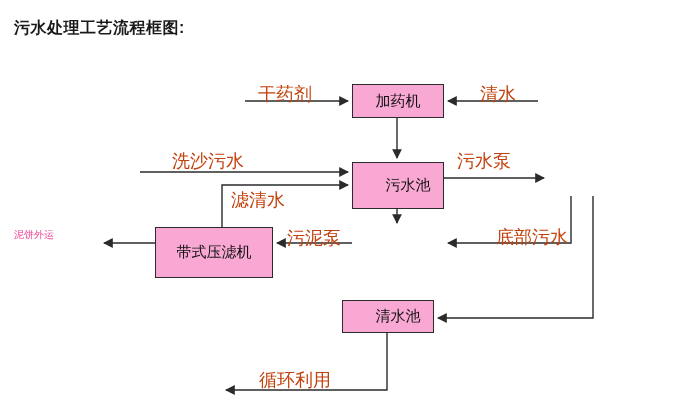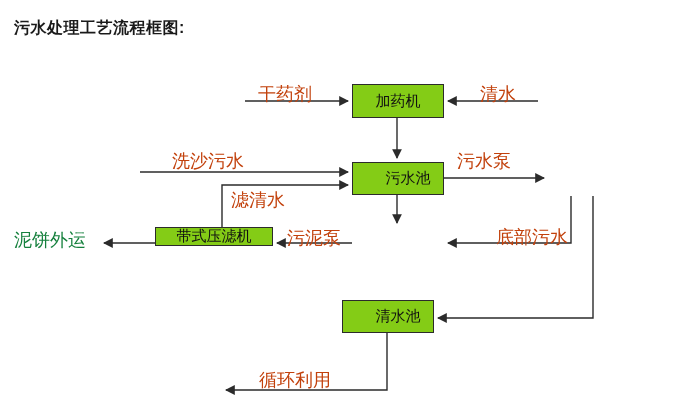--- a/index.html
+++ b/index.html
@@ -31,41 +31,41 @@
     position: absolute;
     left: 0;
     top: 0;
     width: 700px;
     height: 420px;
   }
   .node {
     position: absolute;
     box-sizing: border-box;
     border: 1px solid #2b2b2b;
-    background: #84cc16;
+    background: #f9a8d4;
     display: flex;
     align-items: center;
     justify-content: center;
     font-size: 15px;
     color: #111111;
     white-space: nowrap;
     z-index: 3;
   }
   .edge-label {
     position: absolute;
     font-size: 18px;
     color: #c2410c;
     white-space: nowrap;
     background: transparent;
     z-index: 4;
   }
   .terminal-label {
     position: absolute;
-    font-size: 18px;
-    color: #15803d;
+    font-size: 10px;
+    color: #ec4899;
     white-space: nowrap;
     z-index: 4;
   }
 </style>
 </head>
 <body>
 
 <div id="canvas">
 
   <div id="title">污水处理工艺流程框图:</div>
@@ -100,24 +100,24 @@
 
       <path d="M 593 196 L 593 318 L 438 318" marker-end="url(#ah)"></path>
 
       <path d="M 387 333 L 387 390 L 226 390" marker-end="url(#ah)"></path>
     </g>
   </svg>
 
   <div class="node" style="left:352px; top:84px; width:92px; height:34px;">
     <span>加药机</span>
   </div>
-  <div class="node" style="left:352px; top:162px; width:92px; height:33px;padding-left:20px;">
+  <div class="node" style="left:352px; top:162px; width:92px; height:47px;padding-left:20px;">
     <span>污水池</span>
   </div>
-  <div class="node" style="left:155px; top:227px; width:118px; height:19px;">
+  <div class="node" style="left:155px; top:227px; width:118px; height:51px;">
     <span>带式压滤机</span>
   </div>
   <div class="node" style="left:342px; top:300px; width:92px; height:33px;padding-left:20px;">
     <span>清水池</span>
   </div>
 
   <div class="edge-label" style="left:258px; top:82px;">干药剂</div>
   <div class="edge-label" style="left:480px; top:82px;">清水</div>
   <div class="edge-label" style="left:172px; top:149px;">洗沙污水</div>
   <div class="edge-label" style="left:231px; top:188px;">滤清水</div>

